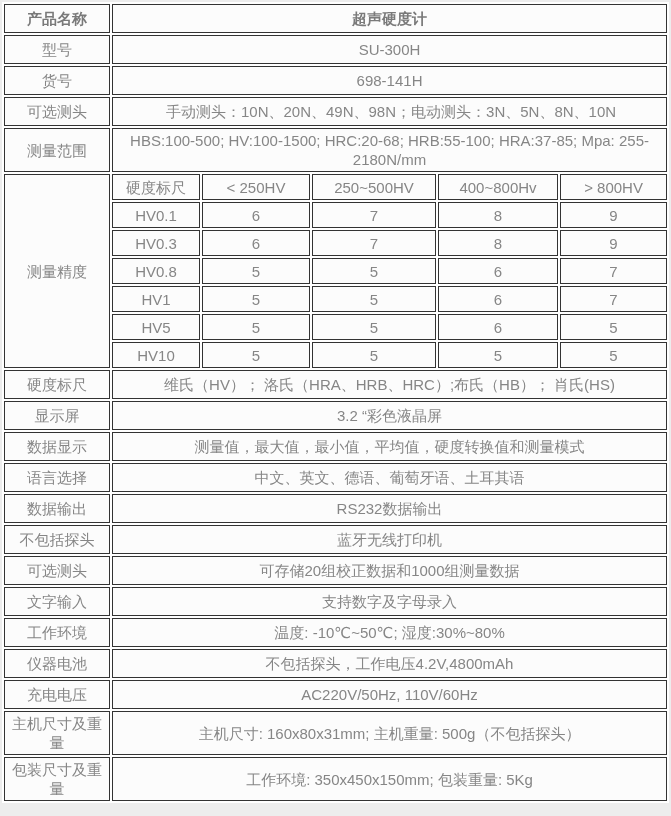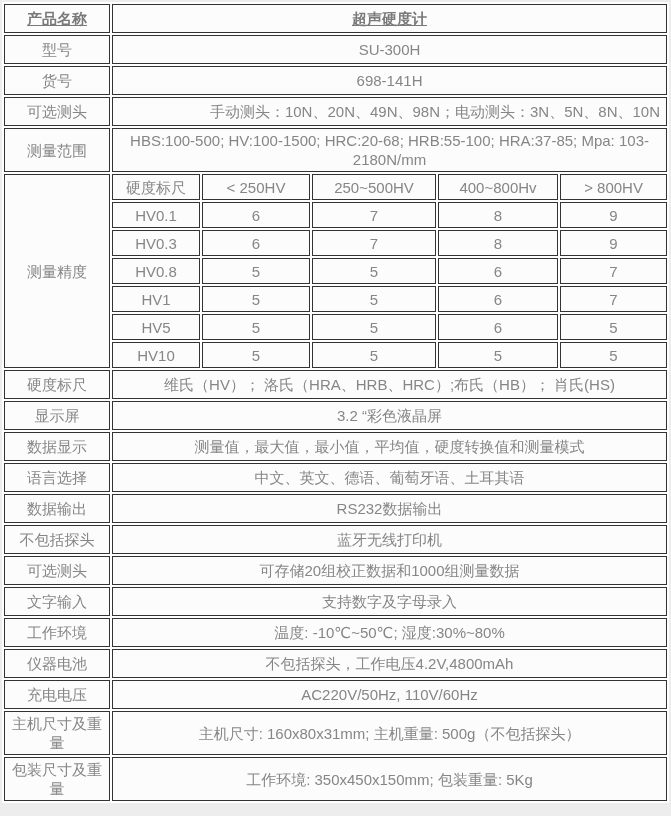--- a/index.html
+++ b/index.html
@@ -37,22 +37,22 @@
     font-size:15px;
     line-height:19px;
     text-align:center;
     vertical-align:middle;
     padding:2px 6px;
     height:29px;
     overflow:hidden;
     word-break:break-word;
   }
   td.mcell{height:26px;padding:1px 4px;}
-  td.bold{font-weight:bold;color:#7a7a7a;text-decoration:underline;}
-  td.left{text-align:right;padding-left:9px;}
+  td.bold{font-weight:bold;color:#7a7a7a;}
+  td.left{text-align:center;padding-left:9px;}
 </style>
 </head>
 <body>
 
 <div class="page">
   <table class="spec">
     <colgroup>
       <col style="width:106px">
       <col style="width:88px">
       <col style="width:108px">
@@ -72,21 +72,21 @@
         <tr>
           <td class="label">货号</td>
           <td class="value" colspan="5">698-141H</td>
         </tr>
         <tr>
           <td class="label">可选测头</td>
           <td class="value left" colspan="5">手动测头：10N、20N、49N、98N；电动测头：3N、5N、8N、10N</td>
         </tr>
         <tr>
           <td class="label">测量范围</td>
-          <td class="value" colspan="5">HBS:100-500; HV:100-1500; HRC:20-68; HRB:55-100; HRA:37-85; Mpa: 103-2180N/mm</td>
+          <td class="value" colspan="5">HBS:100-500; HV:100-1500; HRC:20-68; HRB:55-100; HRA:37-85; Mpa: 255-2180N/mm</td>
         </tr>
         <tr>
           <td class="label" rowspan="7">测量精度</td>
           <td class="mcell">硬度标尺</td>
           <td class="mcell">&lt; 250HV</td>
           <td class="mcell">250~500HV</td>
           <td class="mcell">400~800Hv</td>
           <td class="mcell">&gt; 800HV</td>
         </tr>
         <tr>

